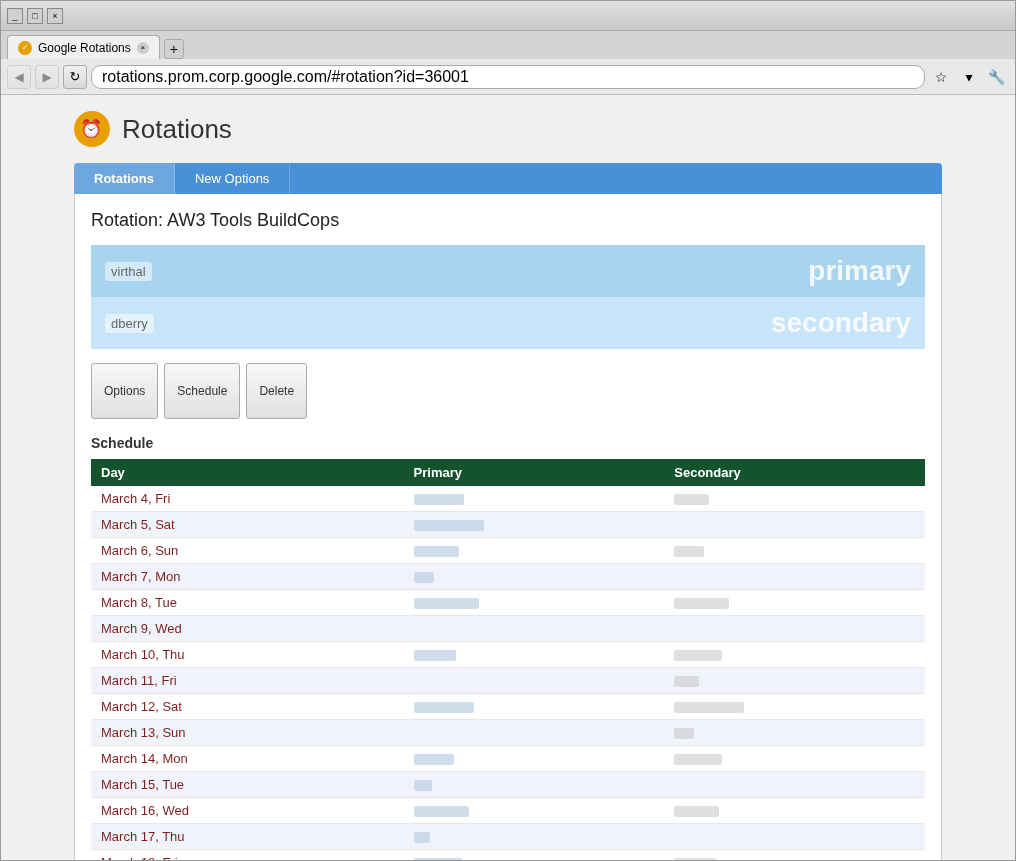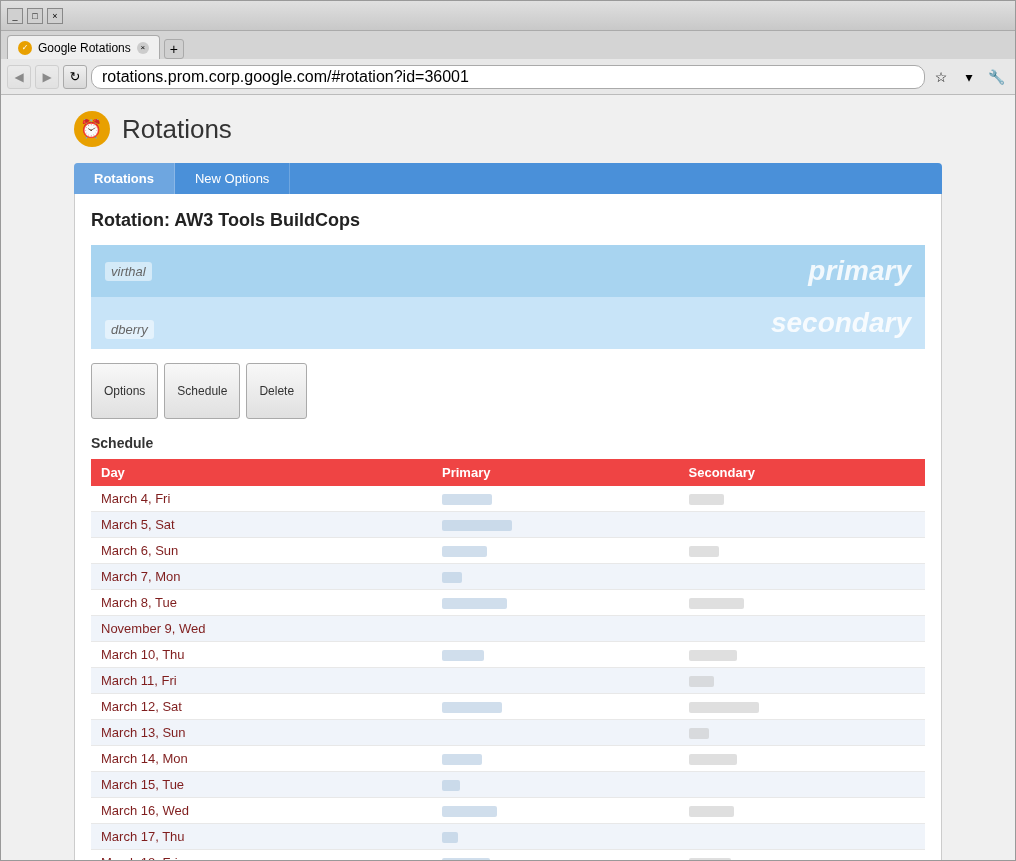--- a/index.html
+++ b/index.html
@@ -229,47 +229,45 @@
 
     .content-area {
       background: white;
       border: 1px solid #ccc;
       border-top: none;
       padding: 16px;
     }
 
     .rotation-title {
       font-size: 18px;
-      font-weight: bold;
+      font-weight: normal;
       margin-bottom: 14px;
       color: #222;
     }
 
     .rotation-cards {
       display: flex;
       flex-direction: column;
       gap: 0;
       margin-bottom: 14px;
-      font-style: italic;
     }
 
     .rotation-card {
       display: flex;
       align-items: center;
       padding: 10px 14px;
       justify-content: space-between;
     }
 
     .rotation-card.primary-card {
       background: #a8d4f0;
     }
 
     .rotation-card.secondary-card {
       background: #c8e4f8;
-      align-items: flex-end;
     }
 
     .card-name {
       font-size: 13px;
       color: #666;
       background: rgba(255,255,255,0.5);
       padding: 2px 6px;
       border-radius: 3px;
     }
 
@@ -302,21 +300,21 @@
       margin-bottom: 8px;
       color: #333;
     }
 
     .schedule-table {
       width: 100%;
       border-collapse: collapse;
     }
 
     .schedule-table th {
-      background: #ef4444;
+      background: #14532d;
       color: white;
       padding: 6px 10px;
       text-align: left;
       font-size: 13px;
       font-weight: bold;
     }
 
     .schedule-table td {
       padding: 5px 10px;
       font-size: 13px;
@@ -470,21 +468,21 @@
                 <td>March 7, Mon</td>
                 <td><span class="blurred-text" style="width: 20px;"></span></td>
                 <td></td>
               </tr>
               <tr>
                 <td>March 8, Tue</td>
                 <td><span class="blurred-text" style="width: 65px;"></span></td>
                 <td><span class="blurred-text-light" style="width: 55px;"></span></td>
               </tr>
               <tr>
-                <td>November 9, Wed</td>
+                <td>March 9, Wed</td>
                 <td></td>
                 <td></td>
               </tr>
               <tr>
                 <td>March 10, Thu</td>
                 <td><span class="blurred-text" style="width: 42px;"></span></td>
                 <td><span class="blurred-text-light" style="width: 48px;"></span></td>
               </tr>
               <tr>
                 <td>March 11, Fri</td>

